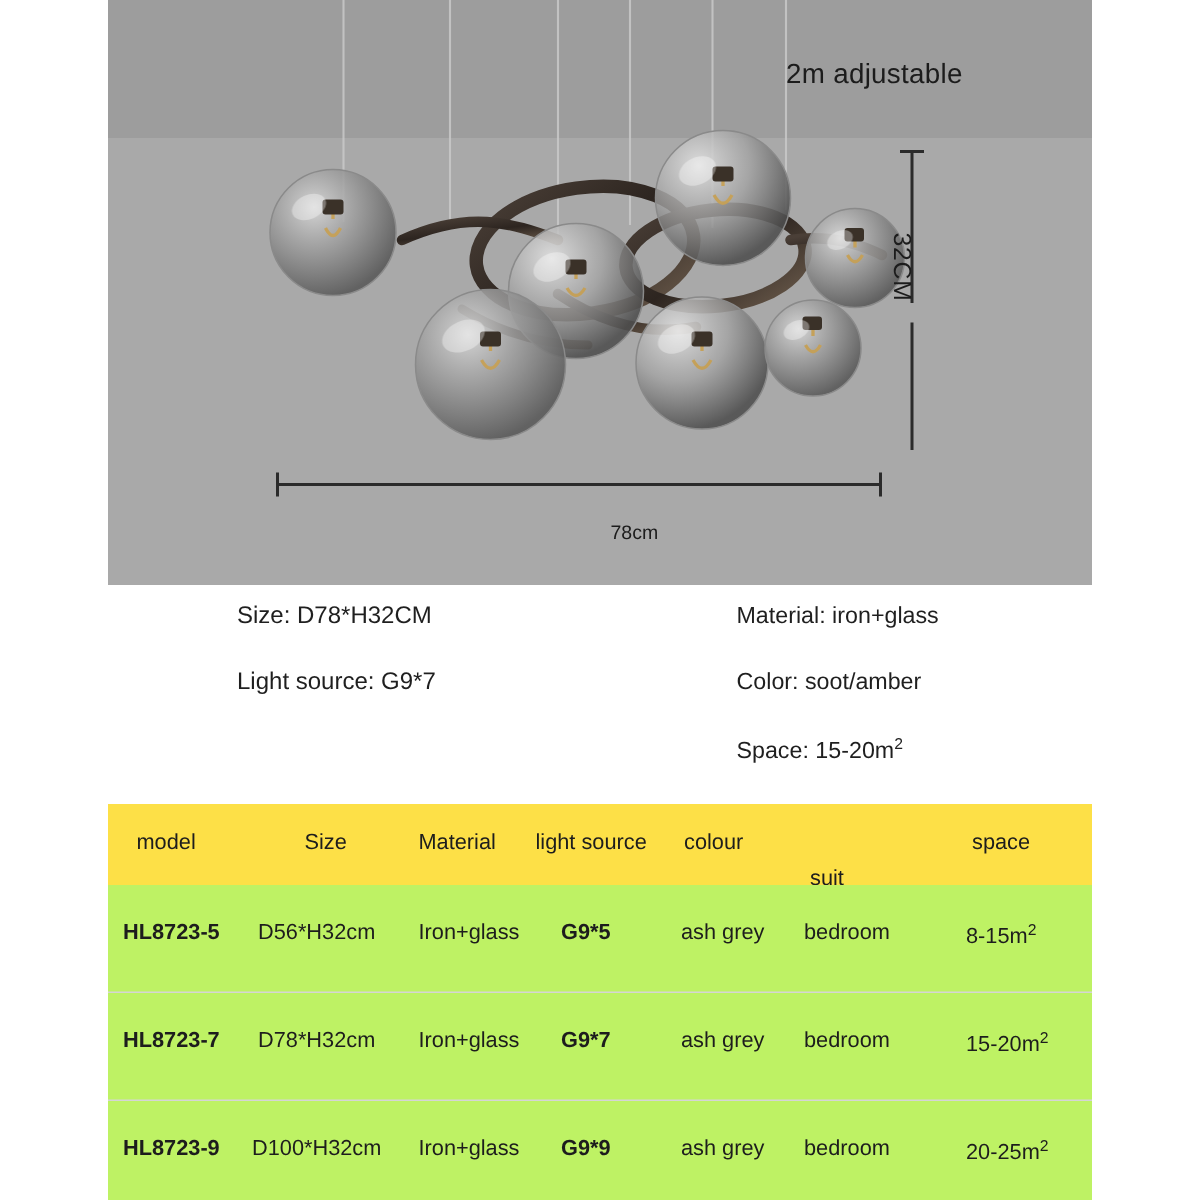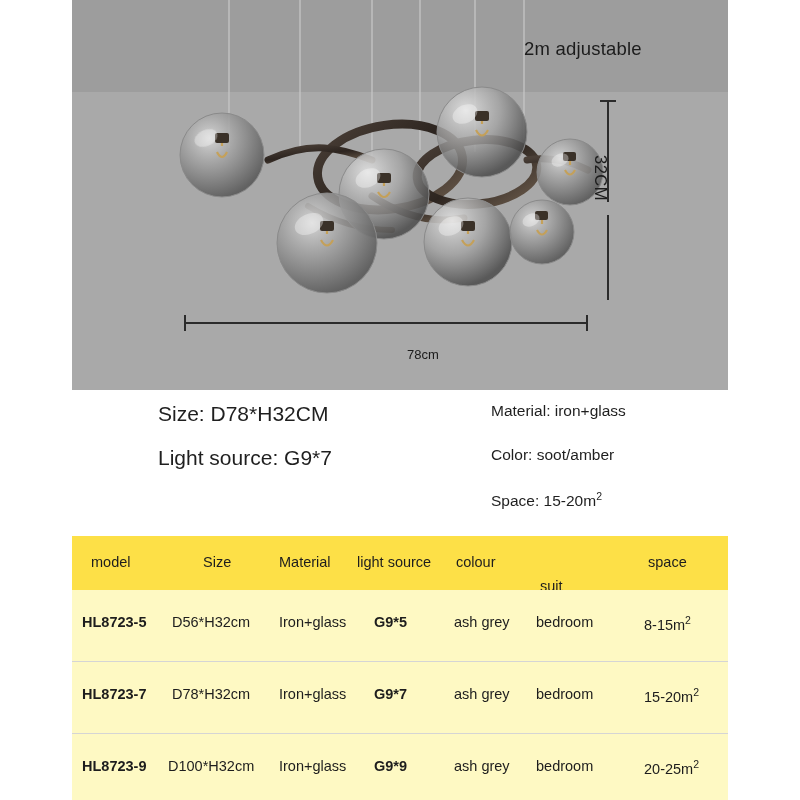--- a/index.html
+++ b/index.html
@@ -121,21 +121,21 @@
     height: 140px;
   }
   .spec-row {
     position: absolute;
     width: 800px;
     height: 44px;
   }
   .spec-left {
     position: absolute;
     left: 158px;
-    font-size: 21px;
+    font-size: 16px;
     color: #1f1f1f;
     white-space: nowrap;
   }
   .spec-right {
     position: absolute;
     left: 491px;
     font-size: 15.5px;
     color: #1f1f1f;
     white-space: nowrap;
   }
@@ -156,21 +156,21 @@
     position: absolute;
     top: 18px;
     font-size: 14.5px;
     color: #1d1d1d;
     white-space: nowrap;
   }
   .tbl-row {
     position: relative;
     height: 71px;
     border-bottom: 1.5px solid #d5d5d5;
-    background: #fef9c3;
+    background: #bef264;
   }
   .tbl-row .cell {
     position: absolute;
     top: 24px;
     font-size: 14.5px;
     color: #1d1d1d;
     white-space: nowrap;
   }
   .bold { font-weight: bold; }
 

